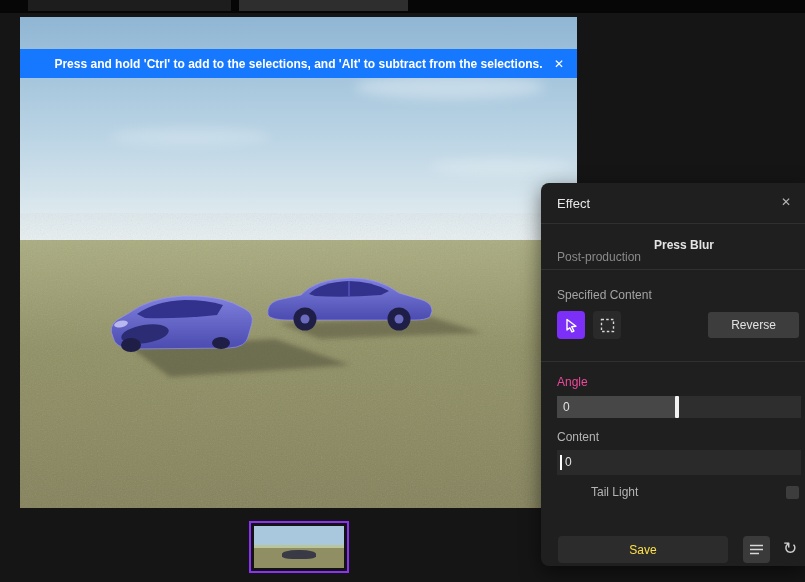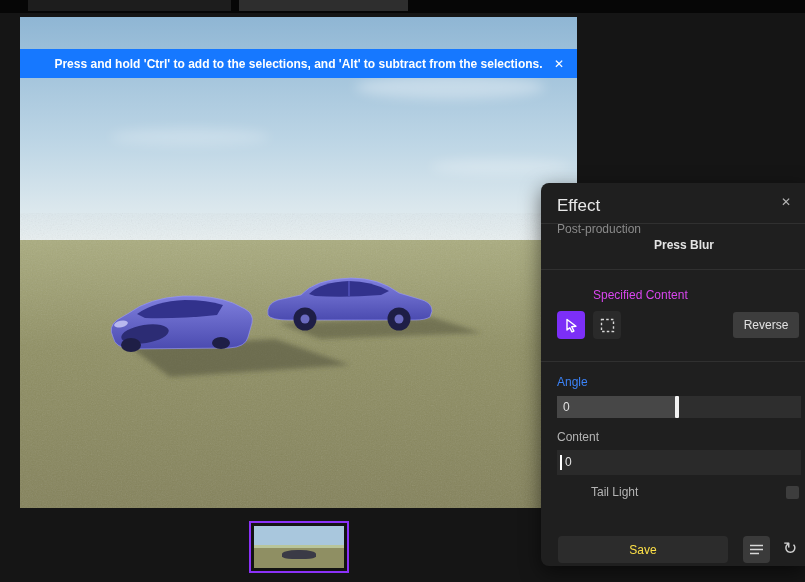--- a/index.html
+++ b/index.html
@@ -46,40 +46,40 @@
   }
 
   
   .panel {
     position:absolute; left:541px; top:183px; width:264px; height:383px;
     background:#1f1f1f; border-radius:8px 0 0 8px;
     box-shadow:0 6px 20px rgba(0,0,0,.55);
     font-size:12px;
   }
   .divider { position:absolute; left:0; width:100%; height:1px; background:rgba(255,255,255,.08); }
-  .p-title { position:absolute; left:16px; top:13px; font-size:17px; color:#e8e8e8; }
+  .p-title { position:absolute; left:16px; top:13px; font-size:13px; color:#e8e8e8; }
   .p-close { position:absolute; right:14px; top:12px; color:#b5b5b5; font-size:12px; cursor:pointer; }
 
-  .pp-label { position:absolute; left:16px; top:39px; color:#8a8a8a; }
+  .pp-label { position:absolute; left:16px; top:67px; color:#8a8a8a; }
   .pp-value { position:absolute; left:113px; top:55px; color:#e4e4e4; font-weight:bold; }
 
-  .sc-label { position:absolute; left:16px; top:105px; color:#d946ef;margin-left:36px; }
+  .sc-label { position:absolute; left:16px; top:105px; color:#a3a3a3; }
   .tool-btn {
     position:absolute; top:128px; width:28px; height:28px; border-radius:4px;
     display:flex; align-items:center; justify-content:center; cursor:pointer;
   }
   .tool-cursor { left:16px; background:#7c2ff7; }
   .tool-marquee { left:52px; background:#2a2a2a; }
   .reverse-btn {
-    position:absolute; right:6px; top:129px; width:66px; height:26px;
+    position:absolute; right:6px; top:129px; width:91px; height:26px;
     background:#3d3d3d; border-radius:3px; color:#e2e2e2;
     display:flex; align-items:center; justify-content:center; cursor:pointer;
   }
 
-  .angle-label { position:absolute; left:16px; top:192px; color:#3b82f6; }
+  .angle-label { position:absolute; left:16px; top:192px; color:#ec4899; }
   .slider {
     position:absolute; left:16px; right:4px; top:213px; height:22px;
     background:#2e2e2e; overflow:hidden; cursor:pointer;
   }
   .slider-fill { position:absolute; left:0; top:0; height:100%; width:48.5%; background:#474747; }
   .slider-handle { position:absolute; left:48.5%; top:0; width:4px; height:100%; background:#f2f2f2; border-radius:1px; }
   .slider-value { position:absolute; left:6px; top:4px; color:#e0e0e0; }
 
   .weight-label { position:absolute; left:16px; top:247px; color:#b4b4b4; }
   .weight-input {

